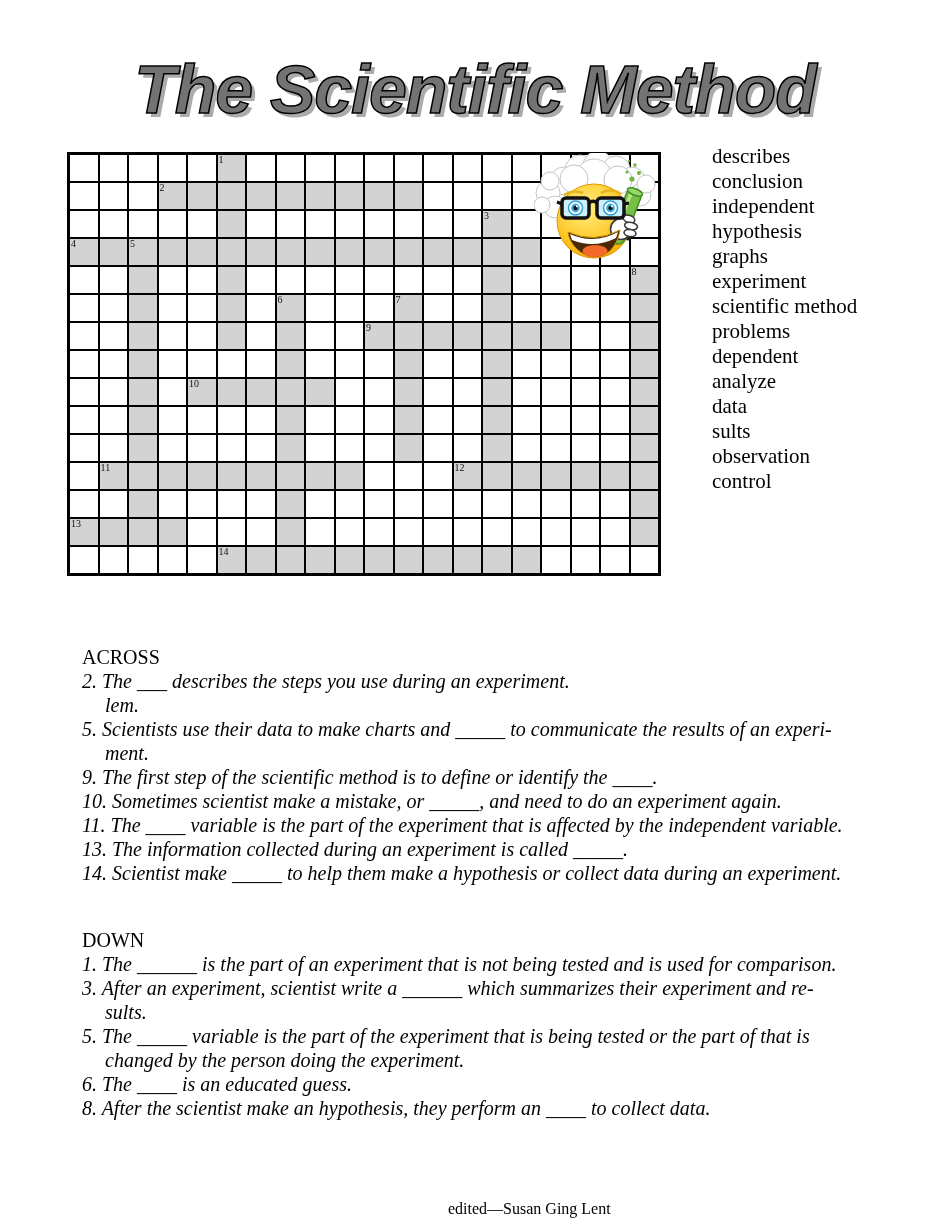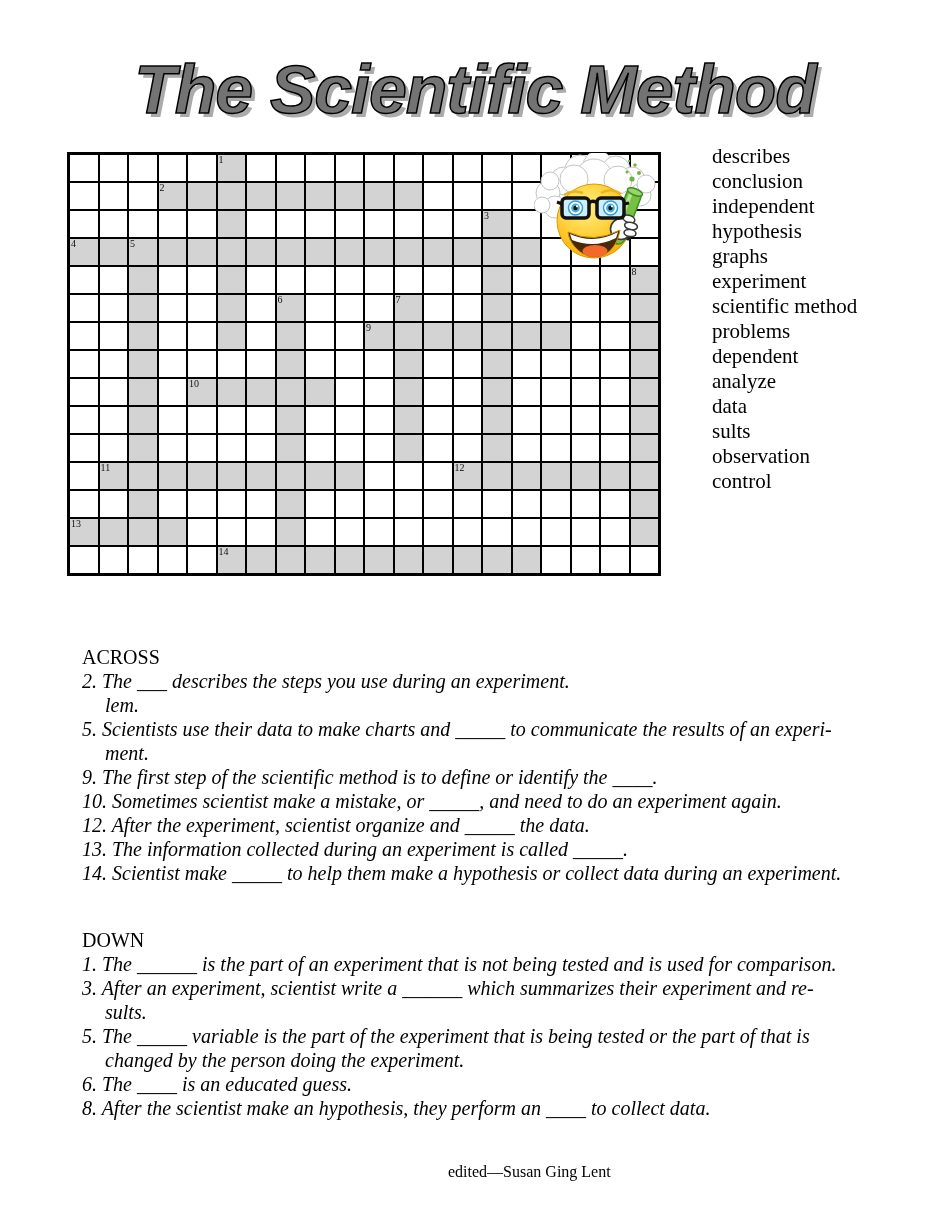--- a/index.html
+++ b/index.html
@@ -27,21 +27,21 @@
 
   
   .clues{position:absolute;left:82px;width:820px;font-size:20px;line-height:24px;}
   .clues-across{top:618px;margin-top:27px;}
   .clues-down{top:928px;}
   .section-heading{font-size:20px;line-height:24px;}
   .clue-line{white-space:pre;font-style:italic;}
   .clue-line.cont{padding-left:23px;}
 
   
-  .footer{position:absolute;left:448px;top:1163px;font-size:16px;line-height:18px;}
+  .footer{position:absolute;left:448px;top:1200px;font-size:16px;line-height:18px;}
 
   
   .mascot{position:absolute;left:534px;top:153px;width:122px;height:112px;pointer-events:none;}
 </style>
 </head>
 <body>
 
 <div class="page" style="--shade: #d3d3d3; --title-shadow: #ababab; --face: #ffd23f; --face-edge: #f2a705; --tube: #76c043; --lens: #cdeffb;">
 
   <div class="title">The Scientific Method</div>
@@ -475,21 +475,21 @@
 
   <div class="clues clues-across">
     <div class="section-heading">ACROSS</div>
     <div>
         <div class="clue-line">2. The ___ describes the steps you use during an experiment.</div>
         <div class="clue-line cont">lem.</div>
         <div class="clue-line">5. Scientists use their data to make charts and _____ to communicate the results of an experi-</div>
         <div class="clue-line cont">ment.</div>
         <div class="clue-line">9. The first step of the scientific method is to define or identify the ____.</div>
         <div class="clue-line">10. Sometimes scientist make a mistake, or _____, and need to do an experiment again.</div>
-        <div class="clue-line">12. After the experiment, scientist organize and _____ the data.</div>
+        <div class="clue-line">11. The ____ variable is the part of the experiment that is affected by the independent variable.</div>
         <div class="clue-line">13. The information collected during an experiment is called _____.</div>
         <div class="clue-line">14. Scientist make _____ to help them make a hypothesis or collect data during an experiment.</div>
       </div>
   </div>
 
   <div class="clues clues-down">
     <div class="section-heading">DOWN</div>
     <div>
         <div class="clue-line">1. The ______ is the part of an experiment that is not being tested and is used for comparison.</div>
         <div class="clue-line">3. After an experiment, scientist write a ______ which summarizes their experiment and re-</div>

